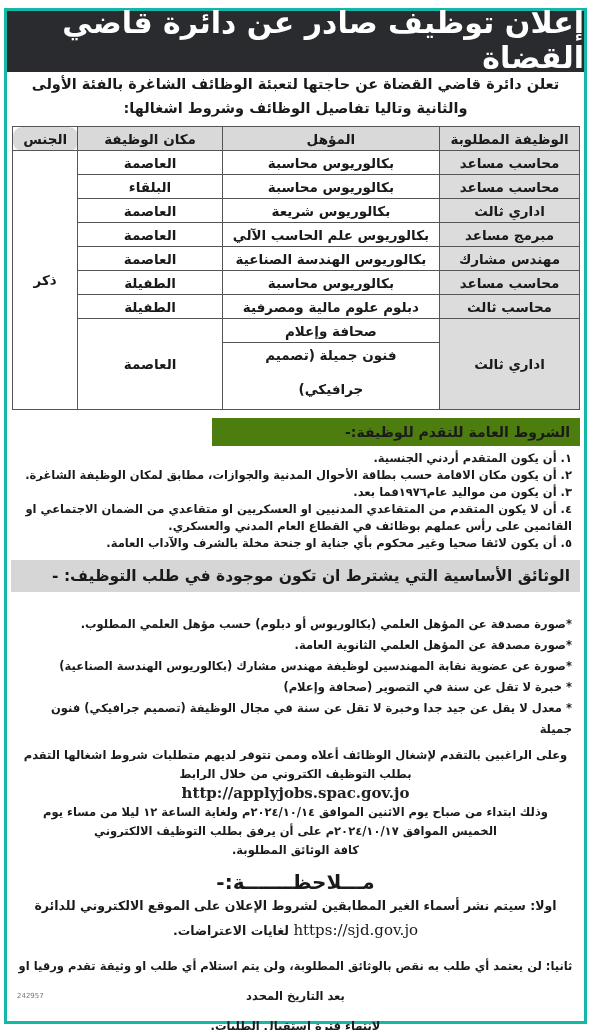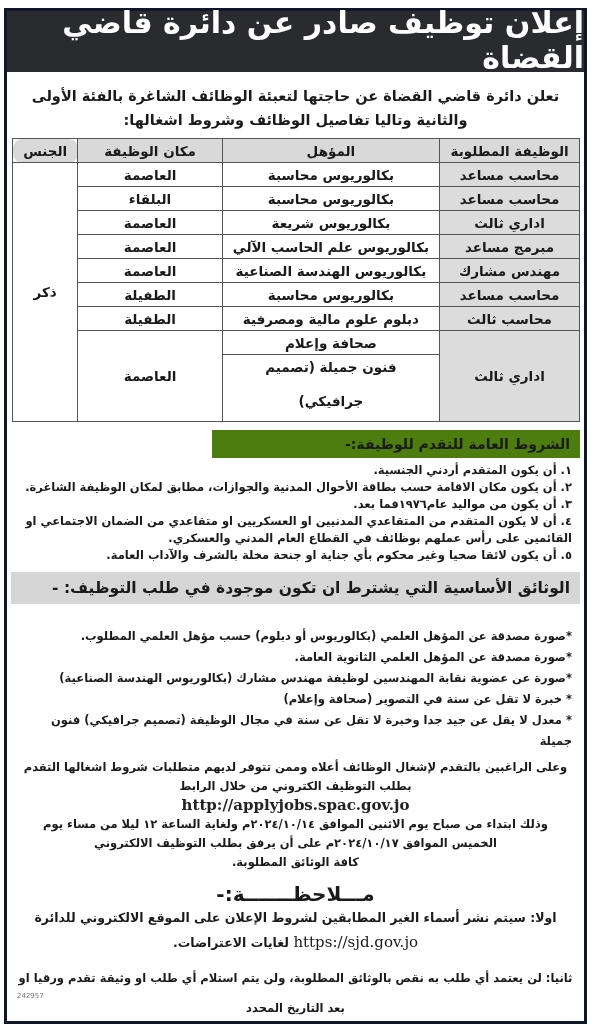--- a/index.html
+++ b/index.html
@@ -1,19 +1,19 @@
 <!DOCTYPE html>
 <html><head>
 <meta charset="utf-8">
 <style>
   html, body { margin:0; padding:0; background:#ffffff; }
   body { width:605px; height:1030px; overflow:hidden; font-family:"DejaVu Sans", sans-serif; color:#1a1a1a; }
-  .page { position:absolute; left:4px; top:8px; width:583px; height:1016px; border:3px solid #0f172a; background:#fff; direction:rtl; box-sizing:border-box; }
+  .page { position:absolute; left:4px; top:8px; width:583px; height:1016px; border:3px solid #14b8a6; background:#fff; direction:rtl; box-sizing:border-box; }
   .banner { background:#2a2b2e; color:#ffffff; height:58px; display:flex; align-items:center; justify-content:center; font-size:30px; font-weight:bold; letter-spacing:0; border-bottom:3px solid #2a2b2e; }
-  .intro { text-align:center; font-weight:bold; font-size:14.5px; line-height:24px; padding:12px 10px 6px 10px; }
+  .intro { text-align:center; font-weight:bold; font-size:14.5px; line-height:24px; padding:0 10px 6px 10px; }
   table.jobs { border-collapse:collapse; margin:0 4px 0 4px; width:568px; font-size:13.5px; font-weight:bold; direction:rtl; }
   table.jobs th, table.jobs td { border:1.5px solid #555; text-align:center; padding:0 4px; height:23px; }
   table.jobs th { background:#d9d9d9; }
   table.jobs td.job { background:#dcdcdc; }
   table.jobs td.gender { vertical-align:middle; }
   .col-job { width:135px; } .col-qual { width:216px; } .col-place { width:140px; } .col-gender { width:57px;border-radius:9px; }
   .sec-head { margin:8px 4px 4px 205px; background:#4d7c0f; font-weight:bold; font-size:14px; padding:4px 10px; height:20px; line-height:20px; }
   .sec-head2 { margin:8px 4px 22px 4px; background:#d6d6d6; font-weight:bold; font-size:15.5px; padding:5px 10px; height:22px; line-height:22px; }
   ul.cond { list-style:none; margin:2px 0 0 0; padding:0 12px 0 10px; font-size:11.5px; font-weight:bold; line-height:17px; }
   ul.docs { list-style:none; margin:6px 0 0 0; padding:0 12px 0 10px; font-size:11.5px; font-weight:bold; line-height:21px; }

